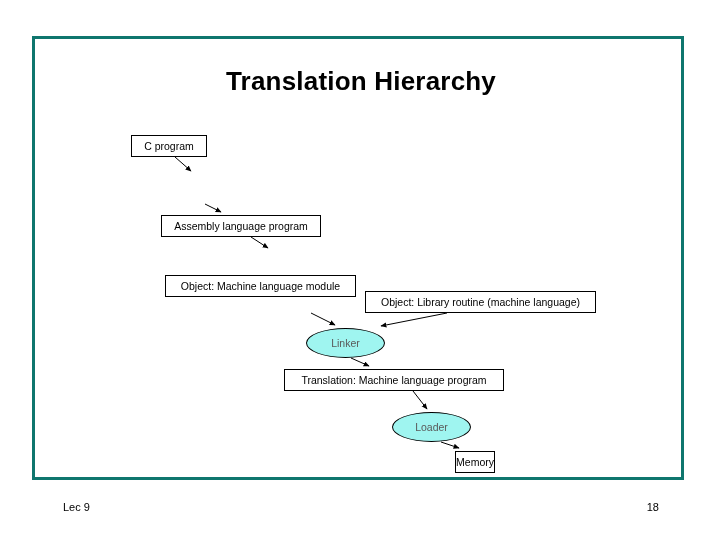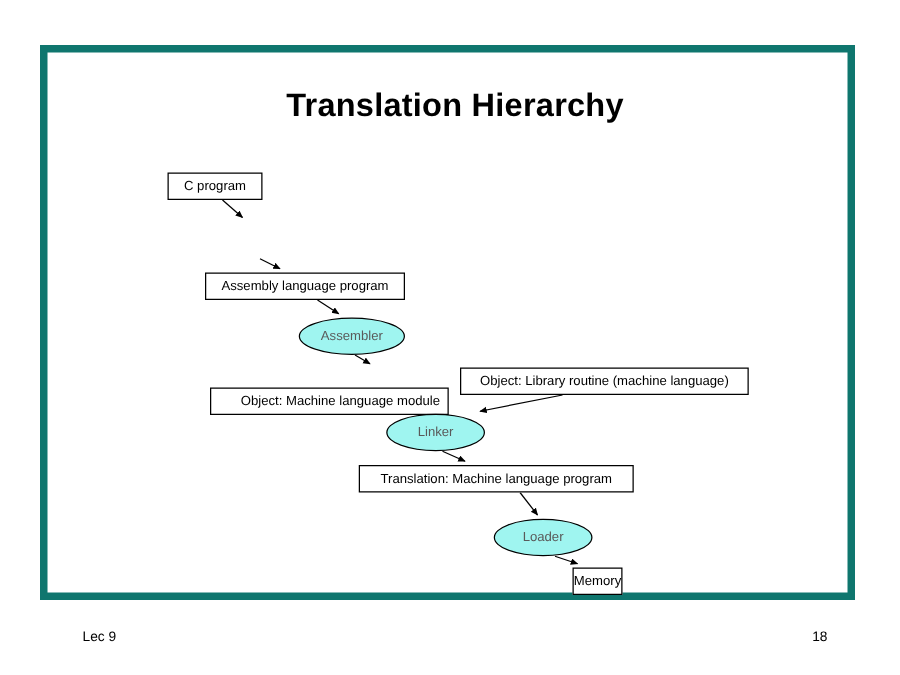--- a/index.html
+++ b/index.html
@@ -12,21 +12,21 @@
     height: 540px;
     font-family: "Liberation Sans", sans-serif;
     overflow: hidden;
   }
   #slide {
     position: absolute;
     left: 32px;
     top: 36px;
     width: 652px;
     height: 444px;
-    border: 6px solid #0f766e;
+    border: 3px solid #0f766e;
     box-sizing: border-box;
     background: #ffffff;
   }
   #title {
     position: absolute;
     left: 0;
     top: 27px;
     width: 652px;
     text-align: center;
     font-size: 26px;
@@ -133,25 +133,22 @@
 
     <div class="node" style="left:96px; top:96px; width:76px; height:22px;">
       <span>C program</span>
     </div>
 
 
     <div class="node" style="left:126px; top:176px; width:160px; height:22px;">
       <span>Assembly language program</span>
     </div>
 
-    <div class="ellipse" style="left:201px; top:212px; width:85px; height:30px;">
-      <span>Assembler</span>
-    </div>
 
-    <div class="node" style="left:130px; top:268px; width:191px; height:22px;justify-content:flex-end;">
+    <div class="node" style="left:130px; top:236px; width:191px; height:22px;">
       <span>Object:  Machine language module</span>
     </div>
 
     <div class="node" style="left:330px; top:252px; width:231px; height:22px;">
       <span>Object:  Library routine (machine language)</span>
     </div>
 
     <div class="ellipse" style="left:271px; top:289px; width:79px; height:30px;">
       <span>Linker</span>
     </div>

